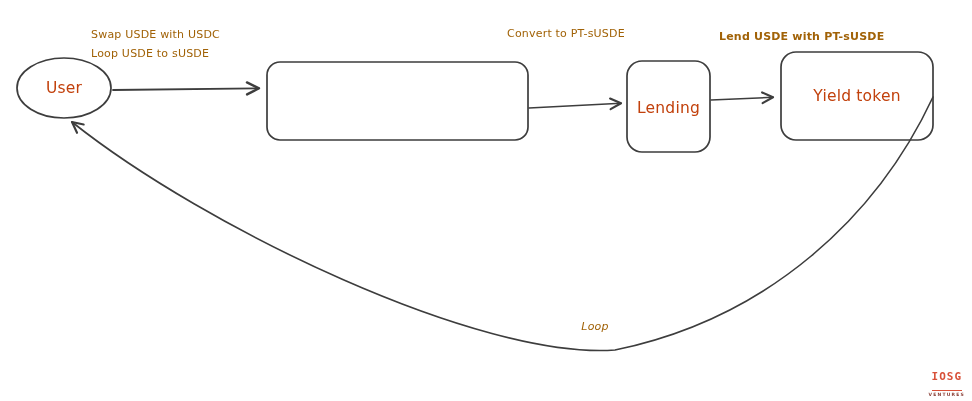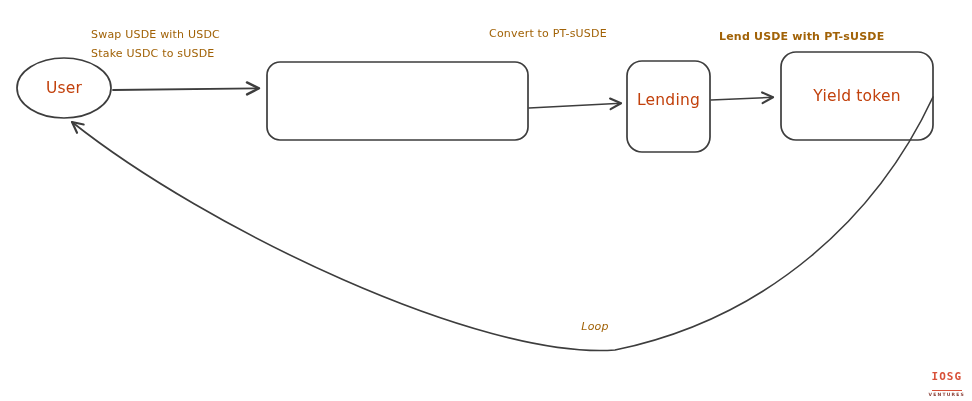--- a/index.html
+++ b/index.html
@@ -85,33 +85,33 @@
 
     <path d="M529,108 L621,103.3" fill="none" stroke="#3d3d3d" stroke-width="1.6" stroke-linecap="round" marker-end="url(#arrow)"></path>
 
     <path d="M711,100 L773,97.3" fill="none" stroke="#3d3d3d" stroke-width="1.6" stroke-linecap="round" marker-end="url(#arrow)"></path>
 
     <path d="M933,97 C878,215 770,318 615,350 C480,360 205,228 72,122" fill="none" stroke="#3d3d3d" stroke-width="1.6" stroke-linecap="round" marker-end="url(#arrow)"></path>
   </svg>
 
   <div class="txt" style="left:91px; top:25px;">
     <div>Swap USDE with USDC</div>
-    <div>Stake USDC to sUSDE</div>
+    <div>Loop USDE to sUSDE</div>
   </div>
 
-  <div class="txt" style="left:489px; top:24px;">Convert to PT-sUSDE</div>
+  <div class="txt" style="left:507px; top:24px;">Convert to PT-sUSDE</div>
 
   <div class="txt" style="left:719px; top:27px;font-weight:bold;">Lend USDE with PT-sUSDE</div>
 
   <div class="txt" style="left:565px; top:317px; width:60px; text-align:center;font-style:italic;">Loop</div>
 
   <div class="node-text" style="left:17px; top:58px; width:94px; height:60px;">User</div>
 
 
-  <div class="node-text" style="left:627px; top:58px; width:83px; height:84px;">Lending</div>
+  <div class="node-text" style="left:627px; top:66px; width:83px; height:84px;">Lending</div>
 
   <div class="node-text" style="left:781px; top:52px; width:152px; height:88px;">Yield token</div>
 
   <div class="logo">
     <div class="brand">IOSG</div>
     <div class="subtitle">VENTURES</div>
   </div>
 
 </div>
 

